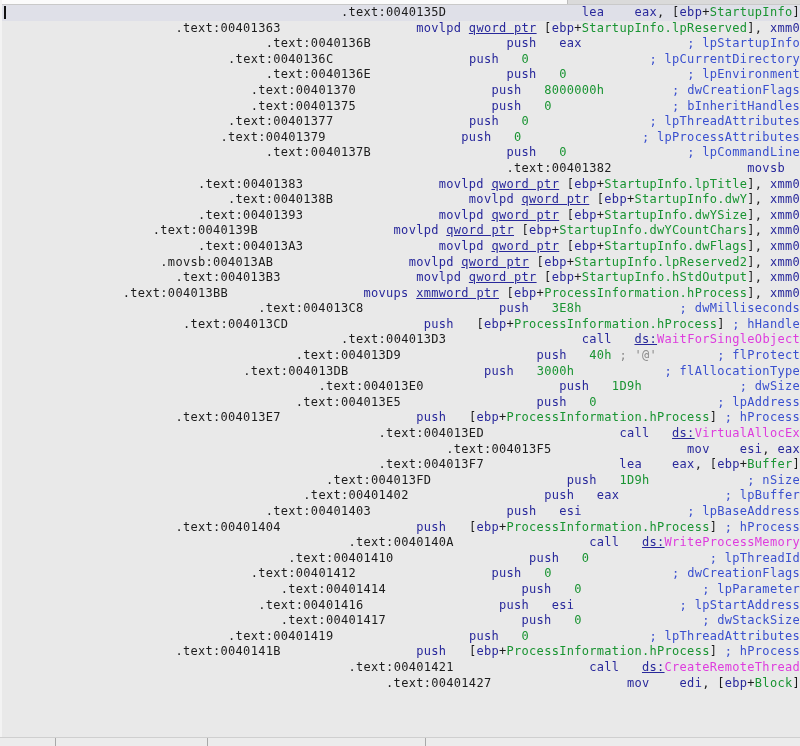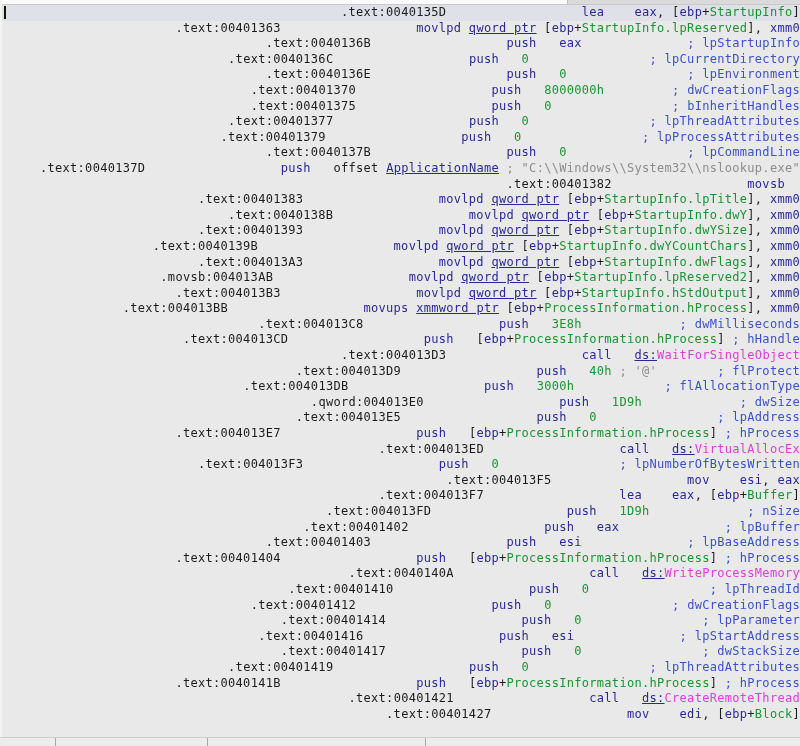--- a/index.html
+++ b/index.html
@@ -42,40 +42,38 @@
     <div class="row sel"><span class="caret"></span><span class="tk addr">.text:0040135D                  </span><span class="tk mn">lea    </span><span><span class="tk r">eax</span><span class="tk p">, [</span><span class="tk r">ebp</span><span class="tk p">+</span><span class="tk v">StartupInfo</span><span class="tk p">]</span></span></div>
     <div class="row"><span class="tk addr">.text:00401363                  </span><span class="tk mn">movlpd </span><span><span class="tk k">qword ptr</span><span class="tk p"> [</span><span class="tk r">ebp</span><span class="tk p">+</span><span class="tk v">StartupInfo.lpReserved</span><span class="tk p">], </span><span class="tk r">xmm0</span></span></div>
     <div class="row"><span class="tk addr">.text:0040136B                  </span><span class="tk mn">push   </span><span><span class="tk r">eax</span></span><span class="tk p">              </span><span class="tk com">; lpStartupInfo</span></div>
     <div class="row"><span class="tk addr">.text:0040136C                  </span><span class="tk mn">push   </span><span><span class="tk n">0</span></span><span class="tk p">                </span><span class="tk com">; lpCurrentDirectory</span></div>
     <div class="row"><span class="tk addr">.text:0040136E                  </span><span class="tk mn">push   </span><span><span class="tk n">0</span></span><span class="tk p">                </span><span class="tk com">; lpEnvironment</span></div>
     <div class="row"><span class="tk addr">.text:00401370                  </span><span class="tk mn">push   </span><span><span class="tk n">8000000h</span></span><span class="tk p">         </span><span class="tk com">; dwCreationFlags</span></div>
     <div class="row"><span class="tk addr">.text:00401375                  </span><span class="tk mn">push   </span><span><span class="tk n">0</span></span><span class="tk p">                </span><span class="tk com">; bInheritHandles</span></div>
     <div class="row"><span class="tk addr">.text:00401377                  </span><span class="tk mn">push   </span><span><span class="tk n">0</span></span><span class="tk p">                </span><span class="tk com">; lpThreadAttributes</span></div>
     <div class="row"><span class="tk addr">.text:00401379                  </span><span class="tk mn">push   </span><span><span class="tk n">0</span></span><span class="tk p">                </span><span class="tk com">; lpProcessAttributes</span></div>
     <div class="row"><span class="tk addr">.text:0040137B                  </span><span class="tk mn">push   </span><span><span class="tk n">0</span></span><span class="tk p">                </span><span class="tk com">; lpCommandLine</span></div>
-    <div class="row"><span class="tk addr">.text:0040137D                  </span><span class="tk mn">push   </span><span><span class="tk p">offset </span><span class="tk k">ApplicationName</span></span><span class="tk p"> </span><span class="tk g">; "C:\\Windows\\System32\\nslookup.exe"</span></div>
     <div class="row"><span class="tk addr">.text:00401382                  </span><span class="tk mn">movsb  </span><span></span></div>
     <div class="row"><span class="tk addr">.text:00401383                  </span><span class="tk mn">movlpd </span><span><span class="tk k">qword ptr</span><span class="tk p"> [</span><span class="tk r">ebp</span><span class="tk p">+</span><span class="tk v">StartupInfo.lpTitle</span><span class="tk p">], </span><span class="tk r">xmm0</span></span></div>
     <div class="row"><span class="tk addr">.text:0040138B                  </span><span class="tk mn">movlpd </span><span><span class="tk k">qword ptr</span><span class="tk p"> [</span><span class="tk r">ebp</span><span class="tk p">+</span><span class="tk v">StartupInfo.dwY</span><span class="tk p">], </span><span class="tk r">xmm0</span></span></div>
     <div class="row"><span class="tk addr">.text:00401393                  </span><span class="tk mn">movlpd </span><span><span class="tk k">qword ptr</span><span class="tk p"> [</span><span class="tk r">ebp</span><span class="tk p">+</span><span class="tk v">StartupInfo.dwYSize</span><span class="tk p">], </span><span class="tk r">xmm0</span></span></div>
     <div class="row"><span class="tk addr">.text:0040139B                  </span><span class="tk mn">movlpd </span><span><span class="tk k">qword ptr</span><span class="tk p"> [</span><span class="tk r">ebp</span><span class="tk p">+</span><span class="tk v">StartupInfo.dwYCountChars</span><span class="tk p">], </span><span class="tk r">xmm0</span></span></div>
     <div class="row"><span class="tk addr">.text:004013A3                  </span><span class="tk mn">movlpd </span><span><span class="tk k">qword ptr</span><span class="tk p"> [</span><span class="tk r">ebp</span><span class="tk p">+</span><span class="tk v">StartupInfo.dwFlags</span><span class="tk p">], </span><span class="tk r">xmm0</span></span></div>
     <div class="row"><span class="tk addr">.movsb:004013AB                  </span><span class="tk mn">movlpd </span><span><span class="tk k">qword ptr</span><span class="tk p"> [</span><span class="tk r">ebp</span><span class="tk p">+</span><span class="tk v">StartupInfo.lpReserved2</span><span class="tk p">], </span><span class="tk r">xmm0</span></span></div>
     <div class="row"><span class="tk addr">.text:004013B3                  </span><span class="tk mn">movlpd </span><span><span class="tk k">qword ptr</span><span class="tk p"> [</span><span class="tk r">ebp</span><span class="tk p">+</span><span class="tk v">StartupInfo.hStdOutput</span><span class="tk p">], </span><span class="tk r">xmm0</span></span></div>
     <div class="row"><span class="tk addr">.text:004013BB                  </span><span class="tk mn">movups </span><span><span class="tk k">xmmword ptr</span><span class="tk p"> [</span><span class="tk r">ebp</span><span class="tk p">+</span><span class="tk v">ProcessInformation.hProcess</span><span class="tk p">], </span><span class="tk r">xmm0</span></span></div>
     <div class="row"><span class="tk addr">.text:004013C8                  </span><span class="tk mn">push   </span><span><span class="tk n">3E8h</span></span><span class="tk p">             </span><span class="tk com">; dwMilliseconds</span></div>
     <div class="row"><span class="tk addr">.text:004013CD                  </span><span class="tk mn">push   </span><span><span class="tk p">[</span><span class="tk r">ebp</span><span class="tk p">+</span><span class="tk v">ProcessInformation.hProcess</span><span class="tk p">]</span></span><span class="tk p"> </span><span class="tk com">; hHandle</span></div>
     <div class="row"><span class="tk addr">.text:004013D3                  </span><span class="tk mn">call   </span><span><span class="tk k">ds:</span><span class="tk i">WaitForSingleObject</span></span></div>
     <div class="row"><span class="tk addr">.text:004013D9                  </span><span class="tk mn">push   </span><span><span class="tk n">40h</span><span class="tk g"> ; '@'</span></span><span class="tk p">        </span><span class="tk com">; flProtect</span></div>
     <div class="row"><span class="tk addr">.text:004013DB                  </span><span class="tk mn">push   </span><span><span class="tk n">3000h</span></span><span class="tk p">            </span><span class="tk com">; flAllocationType</span></div>
-    <div class="row"><span class="tk addr">.qword:004013E0                  </span><span class="tk mn">push   </span><span><span class="tk n">1D9h</span></span><span class="tk p">             </span><span class="tk com">; dwSize</span></div>
+    <div class="row"><span class="tk addr">.text:004013E0                  </span><span class="tk mn">push   </span><span><span class="tk n">1D9h</span></span><span class="tk p">             </span><span class="tk com">; dwSize</span></div>
     <div class="row"><span class="tk addr">.text:004013E5                  </span><span class="tk mn">push   </span><span><span class="tk n">0</span></span><span class="tk p">                </span><span class="tk com">; lpAddress</span></div>
     <div class="row"><span class="tk addr">.text:004013E7                  </span><span class="tk mn">push   </span><span><span class="tk p">[</span><span class="tk r">ebp</span><span class="tk p">+</span><span class="tk v">ProcessInformation.hProcess</span><span class="tk p">]</span></span><span class="tk p"> </span><span class="tk com">; hProcess</span></div>
     <div class="row"><span class="tk addr">.text:004013ED                  </span><span class="tk mn">call   </span><span><span class="tk k">ds:</span><span class="tk i">VirtualAllocEx</span></span></div>
-    <div class="row"><span class="tk addr">.text:004013F3                  </span><span class="tk mn">push   </span><span><span class="tk n">0</span></span><span class="tk p">                </span><span class="tk com">; lpNumberOfBytesWritten</span></div>
     <div class="row"><span class="tk addr">.text:004013F5                  </span><span class="tk mn">mov    </span><span><span class="tk r">esi</span><span class="tk p">, </span><span class="tk r">eax</span></span></div>
     <div class="row"><span class="tk addr">.text:004013F7                  </span><span class="tk mn">lea    </span><span><span class="tk r">eax</span><span class="tk p">, [</span><span class="tk r">ebp</span><span class="tk p">+</span><span class="tk v">Buffer</span><span class="tk p">]</span></span></div>
     <div class="row"><span class="tk addr">.text:004013FD                  </span><span class="tk mn">push   </span><span><span class="tk n">1D9h</span></span><span class="tk p">             </span><span class="tk com">; nSize</span></div>
     <div class="row"><span class="tk addr">.text:00401402                  </span><span class="tk mn">push   </span><span><span class="tk r">eax</span></span><span class="tk p">              </span><span class="tk com">; lpBuffer</span></div>
     <div class="row"><span class="tk addr">.text:00401403                  </span><span class="tk mn">push   </span><span><span class="tk r">esi</span></span><span class="tk p">              </span><span class="tk com">; lpBaseAddress</span></div>
     <div class="row"><span class="tk addr">.text:00401404                  </span><span class="tk mn">push   </span><span><span class="tk p">[</span><span class="tk r">ebp</span><span class="tk p">+</span><span class="tk v">ProcessInformation.hProcess</span><span class="tk p">]</span></span><span class="tk p"> </span><span class="tk com">; hProcess</span></div>
     <div class="row"><span class="tk addr">.text:0040140A                  </span><span class="tk mn">call   </span><span><span class="tk k">ds:</span><span class="tk i">WriteProcessMemory</span></span></div>
     <div class="row"><span class="tk addr">.text:00401410                  </span><span class="tk mn">push   </span><span><span class="tk n">0</span></span><span class="tk p">                </span><span class="tk com">; lpThreadId</span></div>
     <div class="row"><span class="tk addr">.text:00401412                  </span><span class="tk mn">push   </span><span><span class="tk n">0</span></span><span class="tk p">                </span><span class="tk com">; dwCreationFlags</span></div>
     <div class="row"><span class="tk addr">.text:00401414                  </span><span class="tk mn">push   </span><span><span class="tk n">0</span></span><span class="tk p">                </span><span class="tk com">; lpParameter</span></div>

